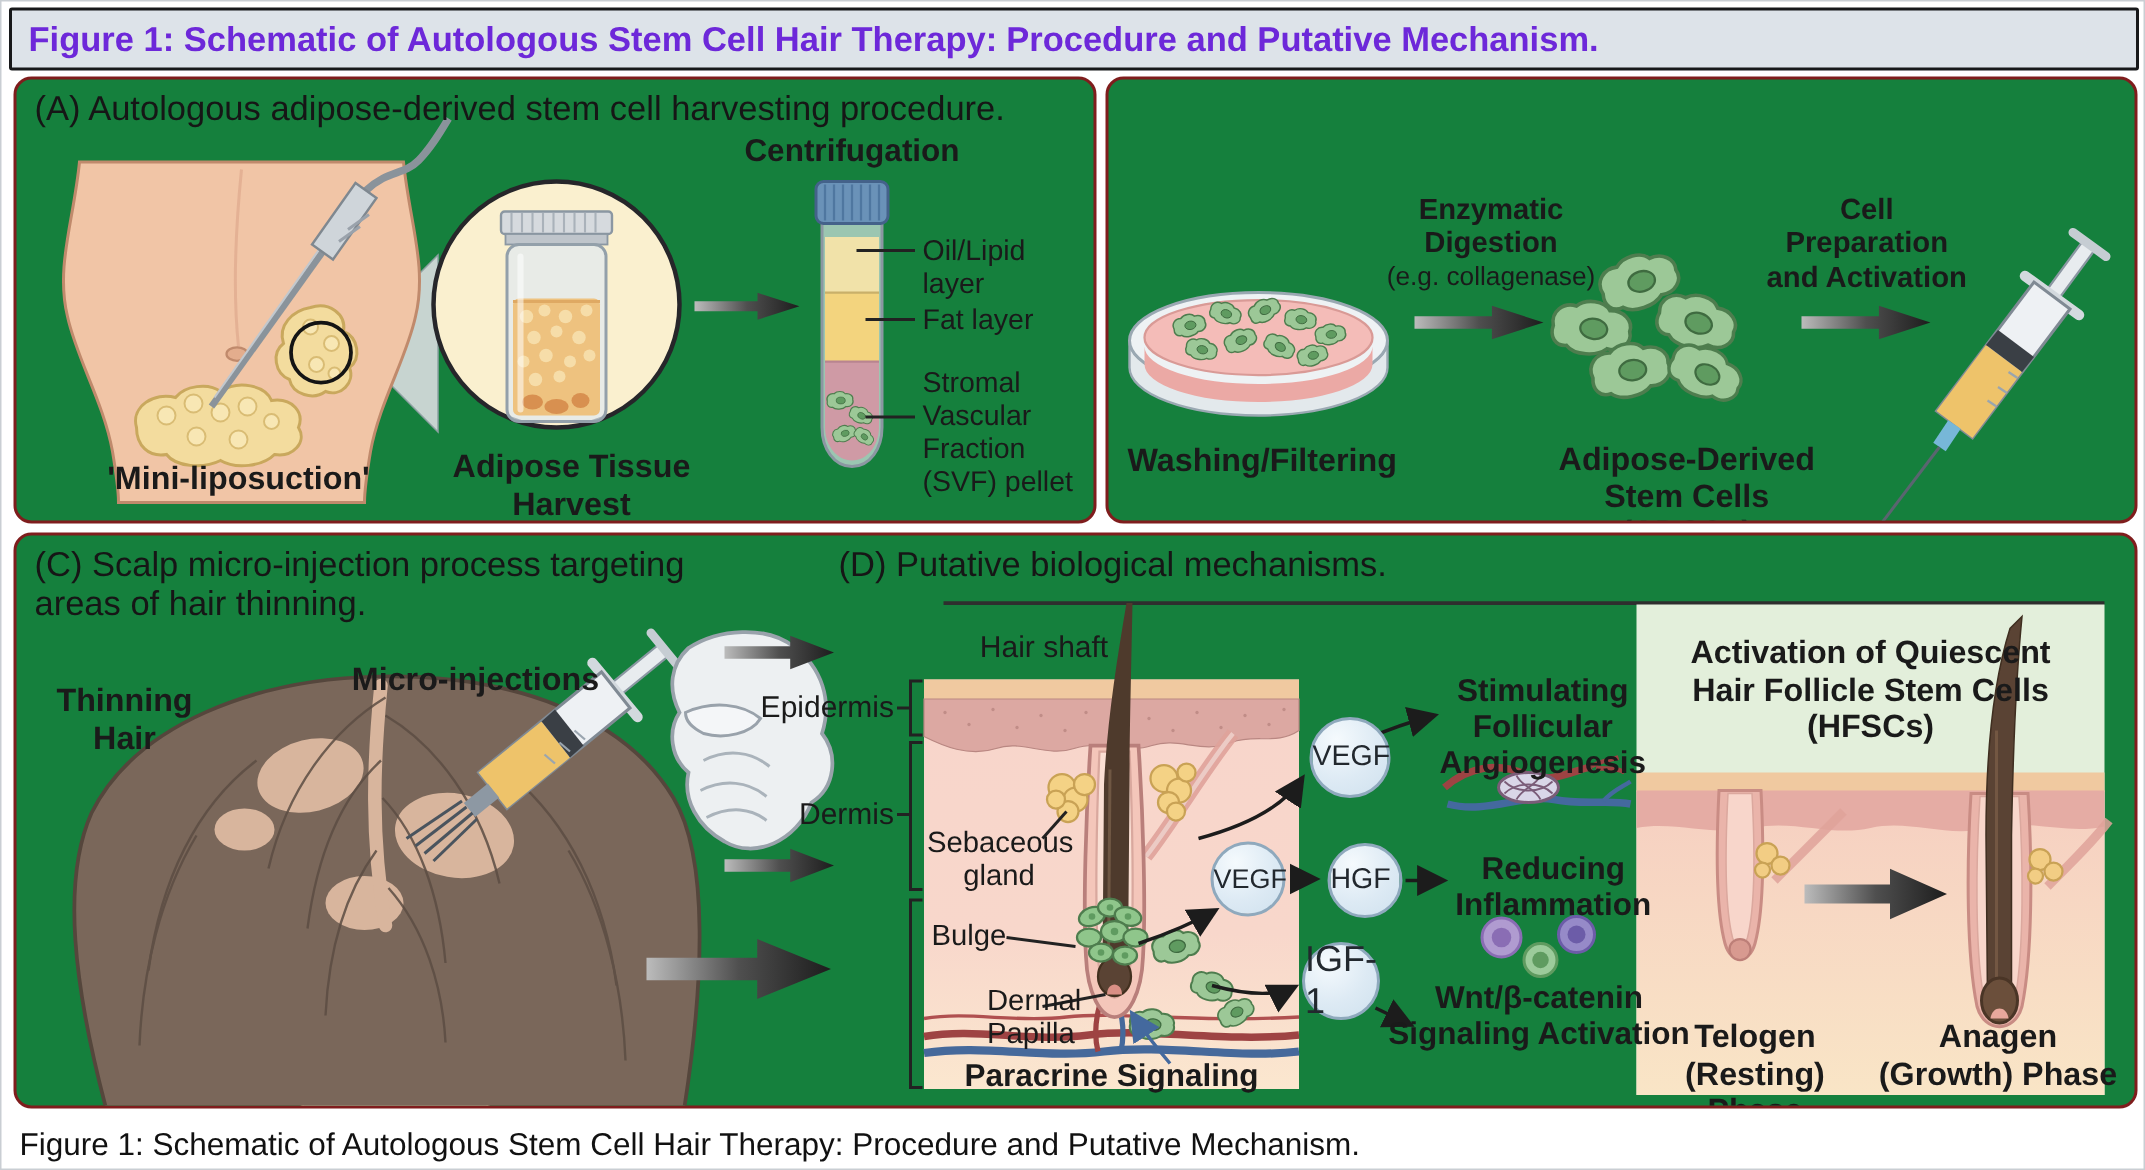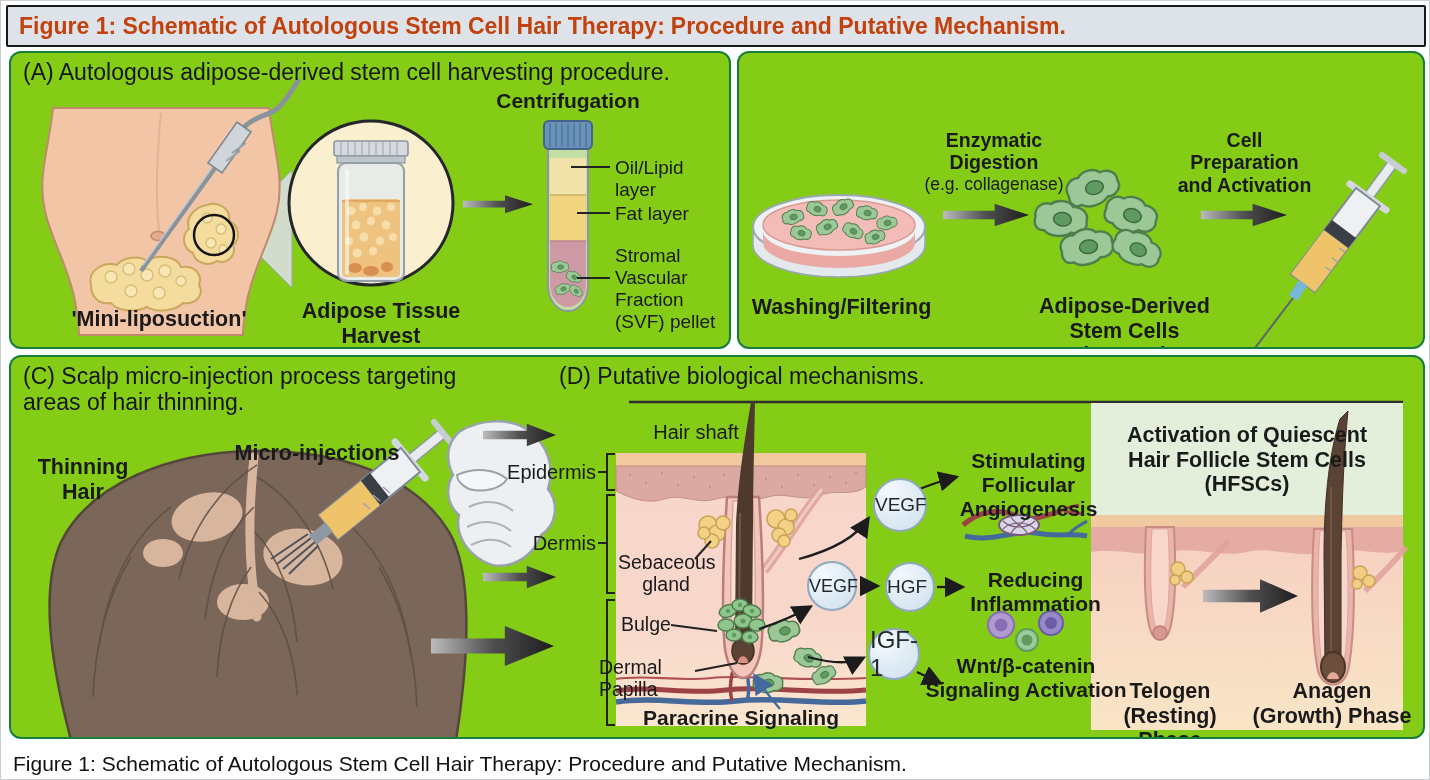--- a/index.html
+++ b/index.html
@@ -1,21 +1,21 @@
 <!DOCTYPE html>
 <html><head>
 <meta charset="utf-8">
 <style>
 *{margin:0;padding:0;box-sizing:border-box}
 body{font-family:"Liberation Sans",sans-serif;background:#fff;color:#1a1a1a}
 .stage{position:relative;width:1430px;height:780px;background:#ffffff;border:1px solid #c9ced3;overflow:hidden}
-.titlebar{position:absolute;left:5px;top:4px;width:1420px;height:42px;background:#dde3e9;border:2px solid #17181a;border-radius:2px;display:flex;align-items:center;padding:5px 11px;font-size:23px;color:#c2410c}
+.titlebar{position:absolute;left:5px;top:4px;width:1420px;height:42px;background:#dde3e9;border:2px solid #17181a;border-radius:2px;display:flex;align-items:center;padding:5px 11px;font-size:23px;color:#6d28d9}
 .tmain{font-weight:700}
 .temph{font-weight:800;margin-left:6px}
-.panel{position:absolute;background:#84cc16;border:2px solid #15803d;border-radius:12px;overflow:hidden}
+.panel{position:absolute;background:#15803d;border:2px solid #7f1d1d;border-radius:12px;overflow:hidden}
 #panelA{left:8px;top:50px;width:722px;height:298px}
 #panelB{left:736px;top:50px;width:688px;height:298px}
 #panelCD{left:8px;top:354px;width:1416px;height:384px}
 .lbl{position:absolute;line-height:1.15;white-space:pre-line;color:#1a1a1a}
 .b{font-weight:700}
 .ctr{text-align:center}
 .rt{text-align:right}
 .heading{font-size:23px;color:#161616}
 .gcircle{position:absolute;border-radius:50%;background:radial-gradient(circle at 32% 26%,#f5fafd,#ddeaf4 55%,#cfe1ee);border:2px solid #8fa9bd;display:flex;align-items:center;justify-content:flex-start;font-size:19px;color:#22282e;z-index:3}
 .caption{position:absolute;left:12px;top:751px;font-size:21px;color:#111}
@@ -491,21 +491,21 @@
     <div class="lbl heading" style="left:548px;top:6px;width:430px">(D) Putative biological mechanisms.</div>
     <div class="lbl b ctr" style="left:12px;top:98px;width:120px;font-size:21.5px">Thinning
 Hair</div>
     <div class="lbl b ctr" style="left:192px;top:84px;width:228px;font-size:21.5px">Micro-injections</div>
     <div class="lbl ctr" style="left:635px;top:64px;width:100px;font-size:20px">Hair shaft</div>
     <div class="lbl rt" style="left:488px;top:104px;width:97px;font-size:20px">Epidermis</div>
     <div class="lbl rt" style="left:488px;top:175px;width:97px;font-size:20px">Dermis</div>
     <div class="lbl ctr" style="left:607px;top:194px;width:96px;font-size:19.5px">Sebaceous
 gland</div>
     <div class="lbl" style="left:610px;top:256px;width:60px;font-size:19.5px">Bulge</div>
-    <div class="lbl" style="left:588px;top:299px;width:80px;font-size:19.5px">Dermal
+    <div class="lbl" style="left:647px;top:299px;width:80px;font-size:19.5px">Dermal
 Papilla</div>
     <div class="lbl b ctr" style="left:630px;top:349px;width:200px;font-size:21px">Paracrine Signaling</div>
 
     <div class="gcircle" style="left:862px;top:121px;width:54px;height:54px">
         <span>VEGF</span>
       </div>
     <div class="gcircle" style="left:796px;top:204px;width:50px;height:50px;font-size:18px">
         <span>VEGF</span>
       </div>
     <div class="gcircle" style="left:874px;top:205px;width:50px;height:50px">

